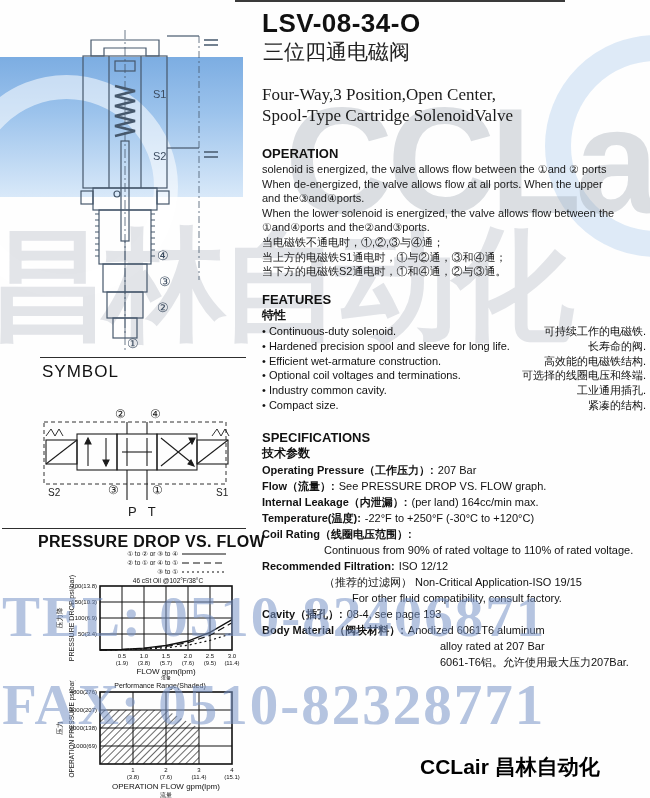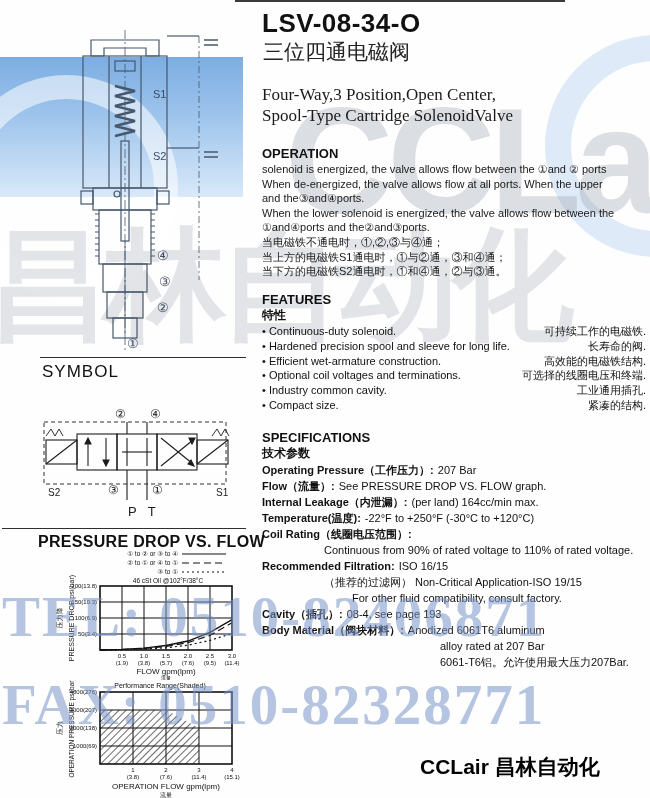--- a/index.html
+++ b/index.html
@@ -122,21 +122,21 @@
 
     <div class="abs h-spec">SPECIFICATIONS</div>
     <div class="abs h-spec-zh">技术参数</div>
     <div class="abs spec-list">
       <div><span class="spec-key">Operating Pressure（工作压力）:</span><span>207 Bar</span></div>
       <div><span class="spec-key">Flow（流量）:</span><span>See PRESSURE DROP VS. FLOW graph.</span></div>
       <div><span class="spec-key">Internal Leakage（内泄漏）:</span><span>(per land) 164cc/min max.</span></div>
       <div><span class="spec-key">Temperature(温度):</span><span>-22°F to +250°F (-30°C to +120°C)</span></div>
       <div><span class="spec-key">Coil Rating（线圈电压范围）:</span><span></span></div>
       <div class="ind1"><span>Continuous from 90% of rated voltage to 110% of rated voltage.</span></div>
-      <div><span class="spec-key">Recommended Filtration:</span><span>ISO 16/15</span></div>
+      <div><span class="spec-key">Recommended Filtration:</span><span>ISO 12/12</span></div>
       <div class="ind1"><span>（推荐的过滤网） Non-Critical Application-ISO 19/15</span></div>
       <div class="ind2"><span>For other fluid compatibility, consult factory.</span></div>
       <div><span class="spec-key">Cavity（插孔）:</span><span>08-4, see page 193</span></div>
       <div><span class="spec-key">Body Material（阀块材料）:</span><span>Anodized 6061T6 aluminum</span></div>
       <div class="ind3"><span>alloy rated at 207 Bar</span></div>
       <div class="ind3"><span>6061-T6铝。允许使用最大压力207Bar.</span></div>
     </div>
 
     <div class="abs footer-brand">CCLair 昌林自动化</div>
 

